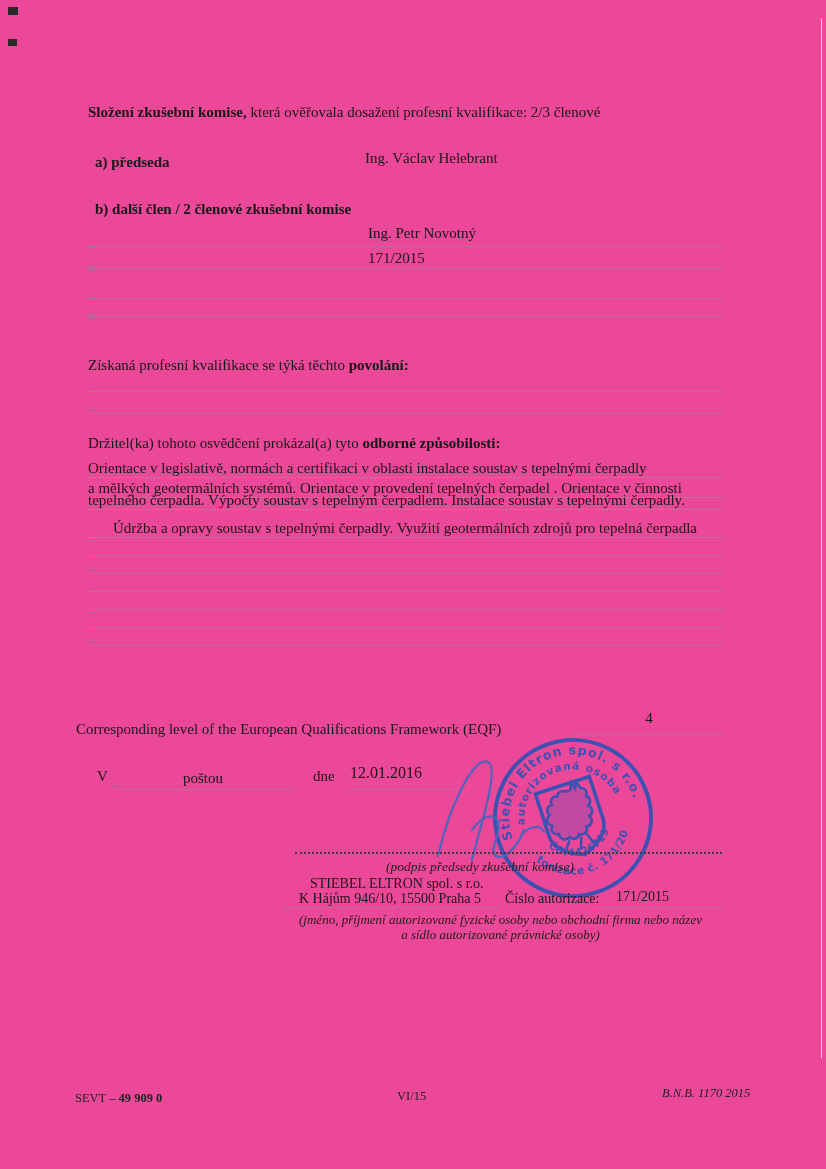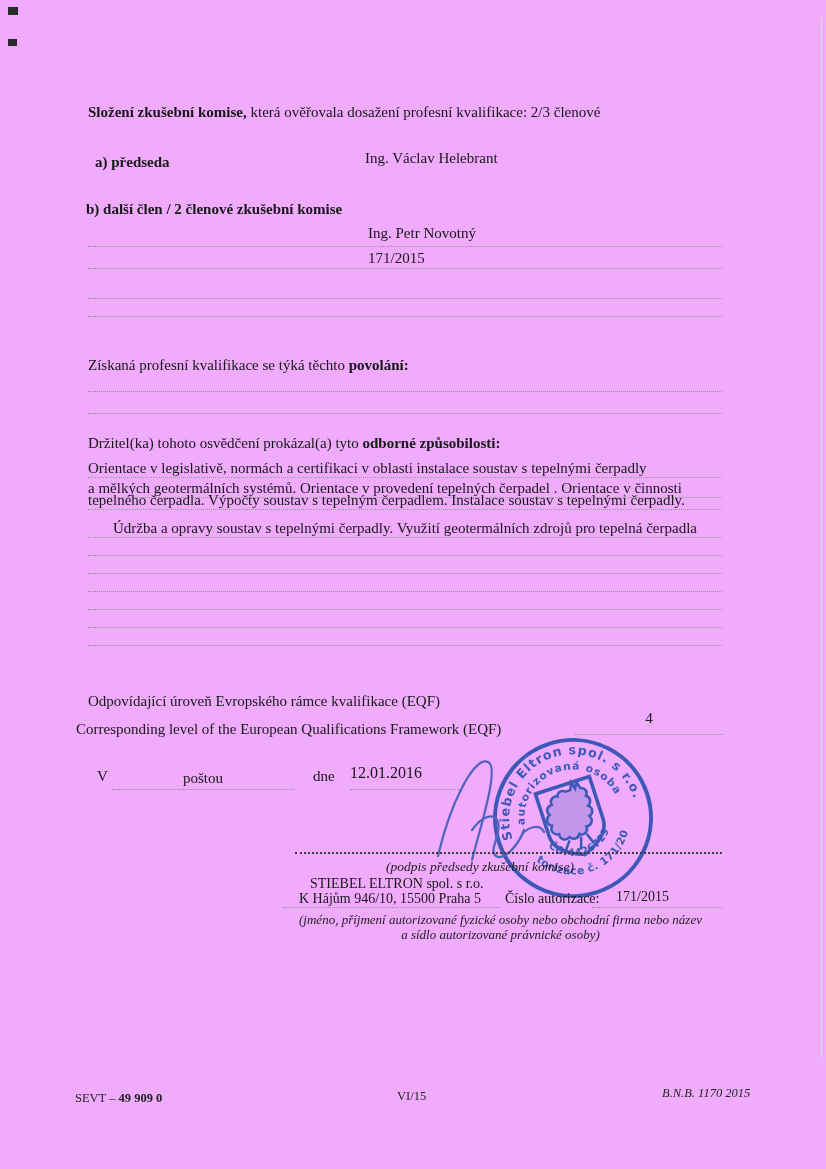--- a/index.html
+++ b/index.html
@@ -1,20 +1,20 @@
 <!DOCTYPE html>
 <html lang="cs"><head>
 <meta charset="utf-8">
 <style>
   html,body{margin:0;padding:0;background:#888;}
   .page{
     position:relative;
     width:826px;height:1169px;
     margin:0 auto;
-    background:#f0abfc;
+    background:#ec4899;
     font-family:"Liberation Serif","DejaVu Serif",serif;
     color:#171717;
     overflow:hidden;
   }
   .abs{position:absolute;}
   .b{font-weight:bold;}
   .t15{font-size:15px;line-height:1.25;}
   .t14{font-size:14px;line-height:1.2;}
   .dot{border-bottom:1.5px dotted #8f8f8f;height:0;}
   .dot-dark{border-bottom:2px dotted #3c3c3c;height:0;}
@@ -39,21 +39,21 @@
   <div class="abs mark" style="left:8px;top:39px;width:9px;height:7px;"></div>
   <div class="abs scan-edge" style="left:821px;top:18px;width:1px;height:1040px;"></div>
 
   <div class="abs t15" style="left:88px;top:103px;width:690px;">
     <span class="b">Složení zkušební komise,</span><span> která ověřovala dosažení profesní kvalifikace: 2/3 členové</span>
   </div>
 
   <div class="abs t15 b" style="left:95px;top:153px;">a) předseda</div>
   <div class="abs t15" style="left:365px;top:149px;">Ing. Václav Helebrant</div>
 
-  <div class="abs t15 b" style="left:86px;top:200px;">b) další člen / 2 členové zkušební komise</div>
+  <div class="abs t15 b" style="left:95px;top:200px;">b) další člen / 2 členové zkušební komise</div>
   <div class="abs t15" style="left:368px;top:224px;">Ing. Petr Novotný</div>
   <div class="abs dot" style="left:88px;top:246px;width:634px;"></div>
   <div class="abs t15" style="left:368px;top:249px;">171/2015</div>
   <div class="abs dot" style="left:88px;top:268px;width:634px;"></div>
   <div class="abs dot" style="left:88px;top:298px;width:634px;"></div>
   <div class="abs dot" style="left:88px;top:316px;width:634px;"></div>
 
   <div class="abs t15" style="left:88px;top:356px;">
     <span>Získaná profesní kvalifikace se týká těchto </span><span class="b">povolání:</span>
   </div>
@@ -69,21 +69,20 @@
   <div class="abs comp-row" style="top:491px;">tepelného čerpadla. Výpočty soustav s tepelným čerpadlem. Instalace soustav s tepelnými čerpadly.</div>
   <div class="abs comp-row" style="top:519px;text-align:center;">Údržba a opravy soustav s tepelnými čerpadly. Využití geotermálních zdrojů pro tepelná čerpadla</div>
 
   <div class="abs dot" style="left:88px;top:555px;width:634px;"></div>
   <div class="abs dot" style="left:88px;top:573px;width:634px;"></div>
   <div class="abs dot" style="left:88px;top:591px;width:634px;"></div>
   <div class="abs dot" style="left:88px;top:609px;width:634px;"></div>
   <div class="abs dot" style="left:88px;top:627px;width:634px;"></div>
   <div class="abs dot" style="left:88px;top:645px;width:634px;"></div>
 
-  <div class="abs t15" style="left:88px;top:692px;">Odpovídající úroveň Evropského rámce kvalifikace (EQF)</div>
   <div class="abs t15" style="left:76px;top:720px;">Corresponding level of the European Qualifications Framework (EQF)</div>
   <div class="abs t15 center" style="left:575px;top:709px;width:148px;">4</div>
   <div class="abs dot" style="left:575px;top:734px;width:148px;"></div>
 
   <div class="abs t15" style="left:97px;top:767px;">V</div>
   <div class="abs t15 center" style="left:112px;top:769px;width:182px;">poštou</div>
   <div class="abs dot" style="left:112px;top:789px;width:182px;"></div>
   <div class="abs t15" style="left:313px;top:767px;">dne</div>
   <div class="abs" style="left:350px;top:764px;width:112px;font-size:16px;">12.01.2016</div>
   <div class="abs dot" style="left:350px;top:789px;width:112px;"></div>

